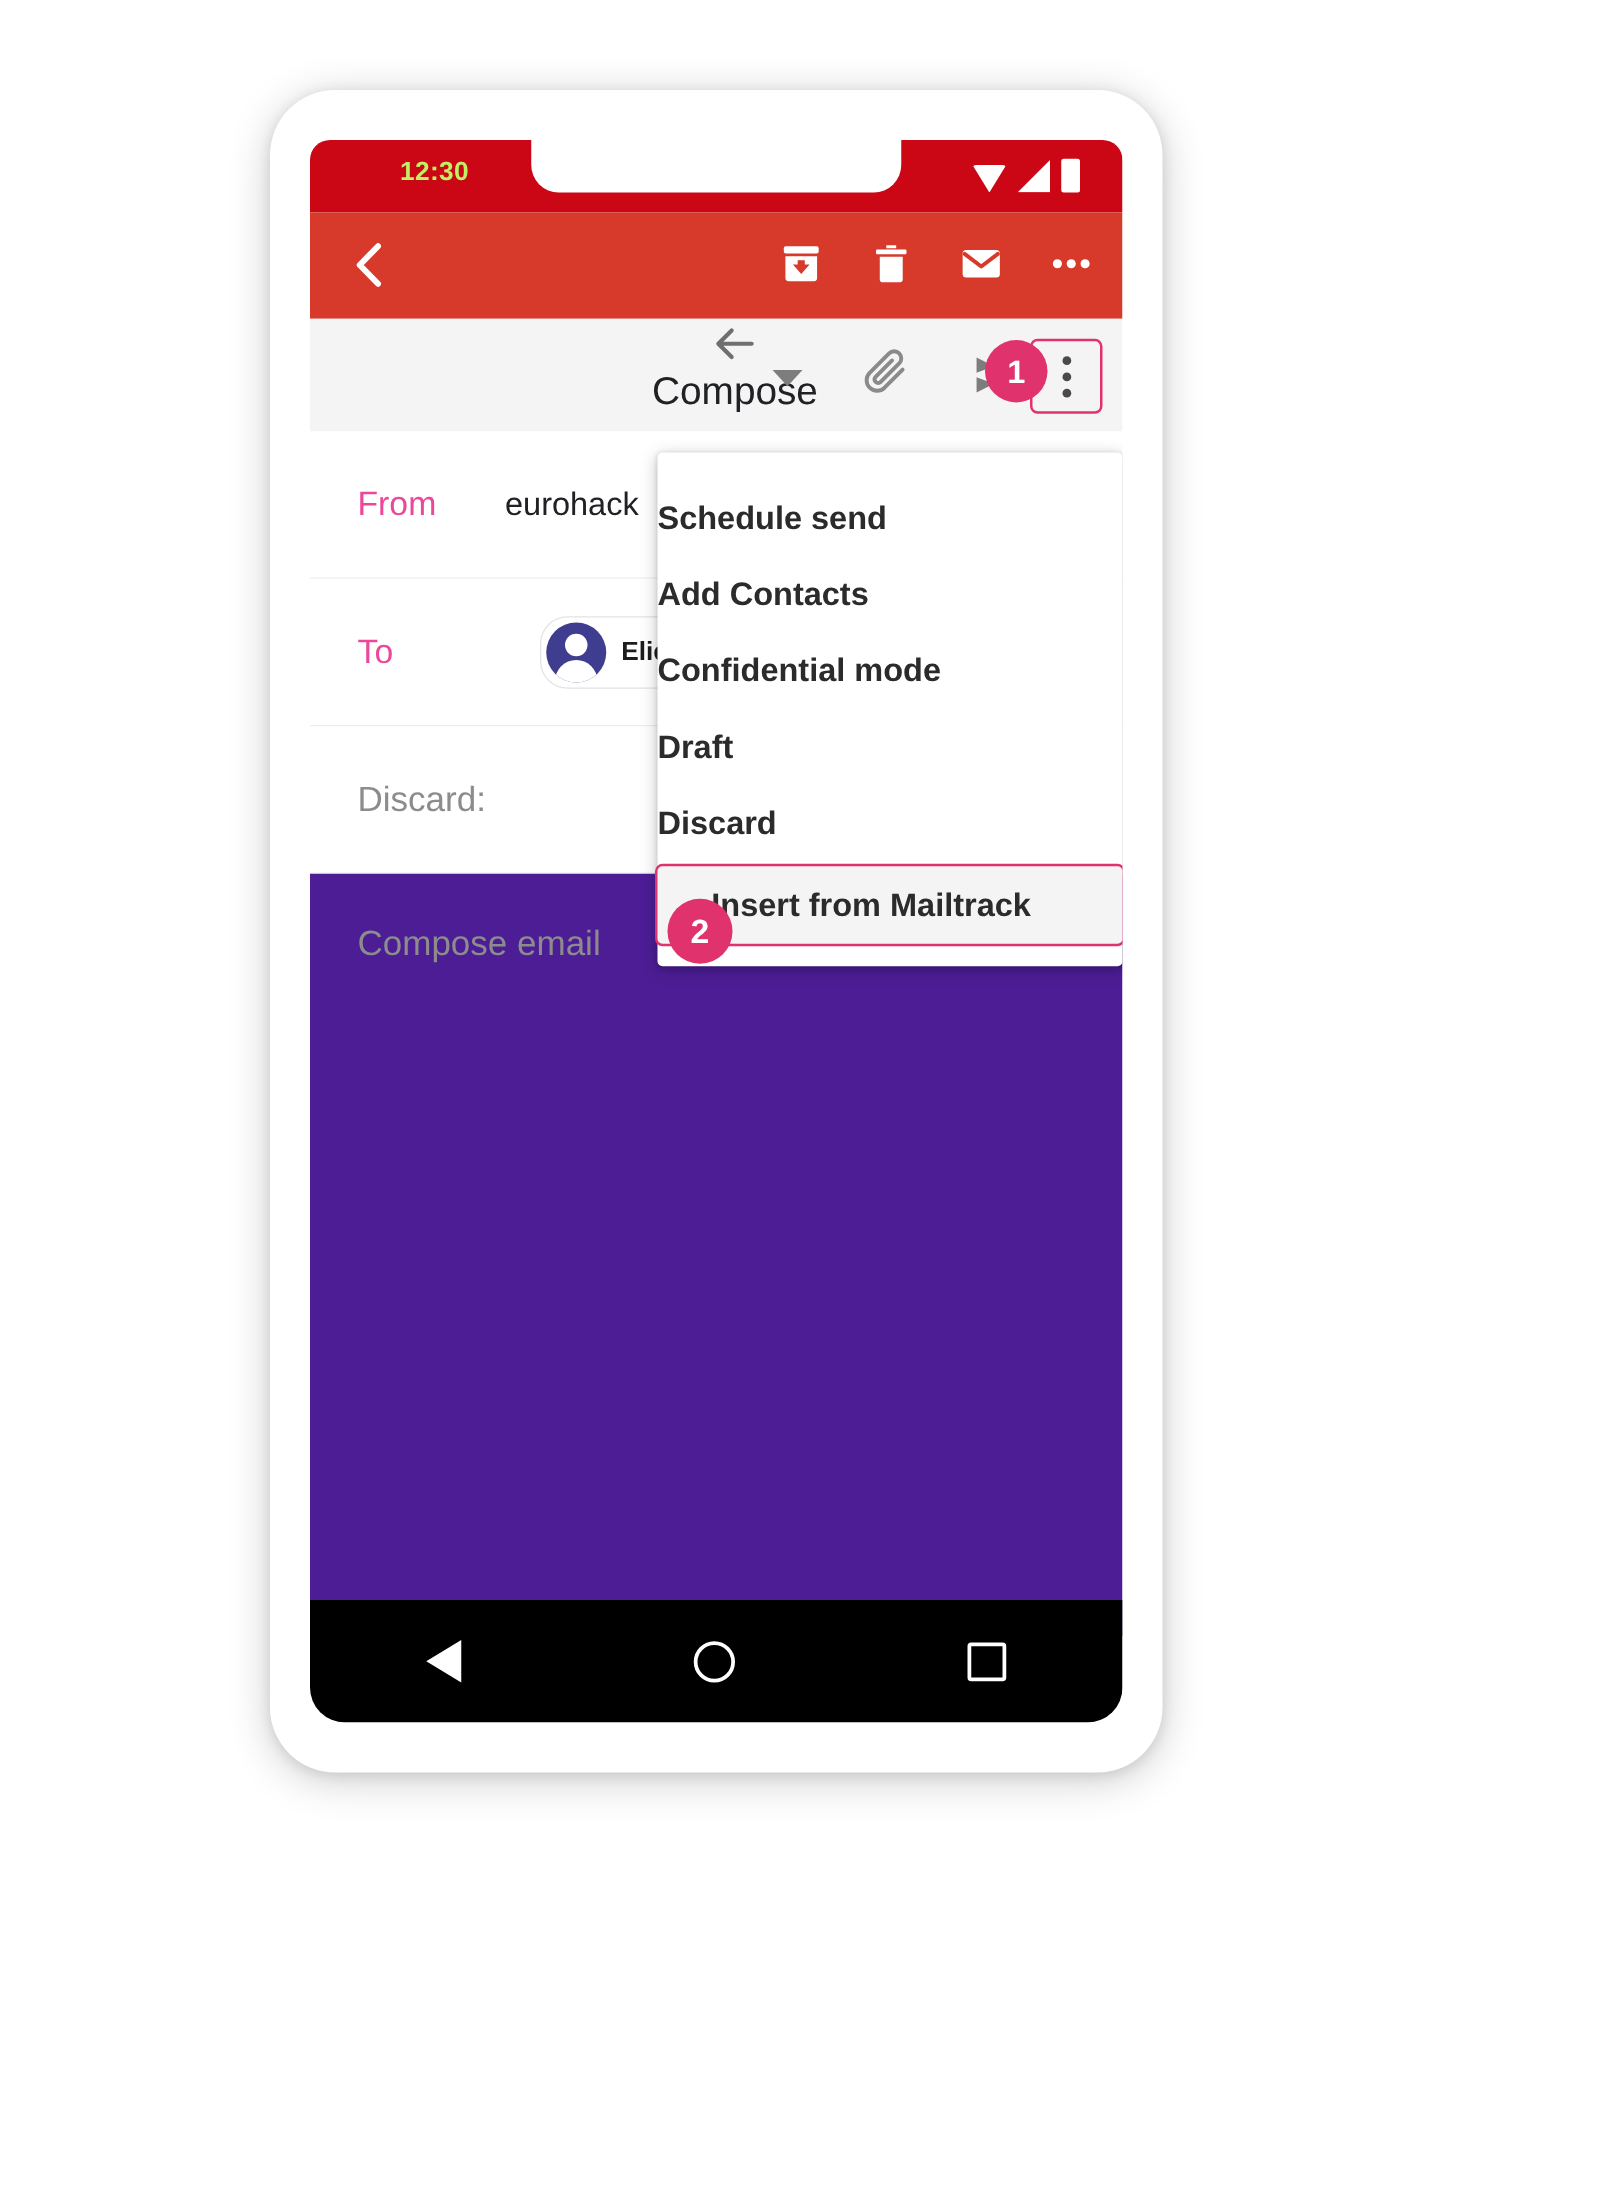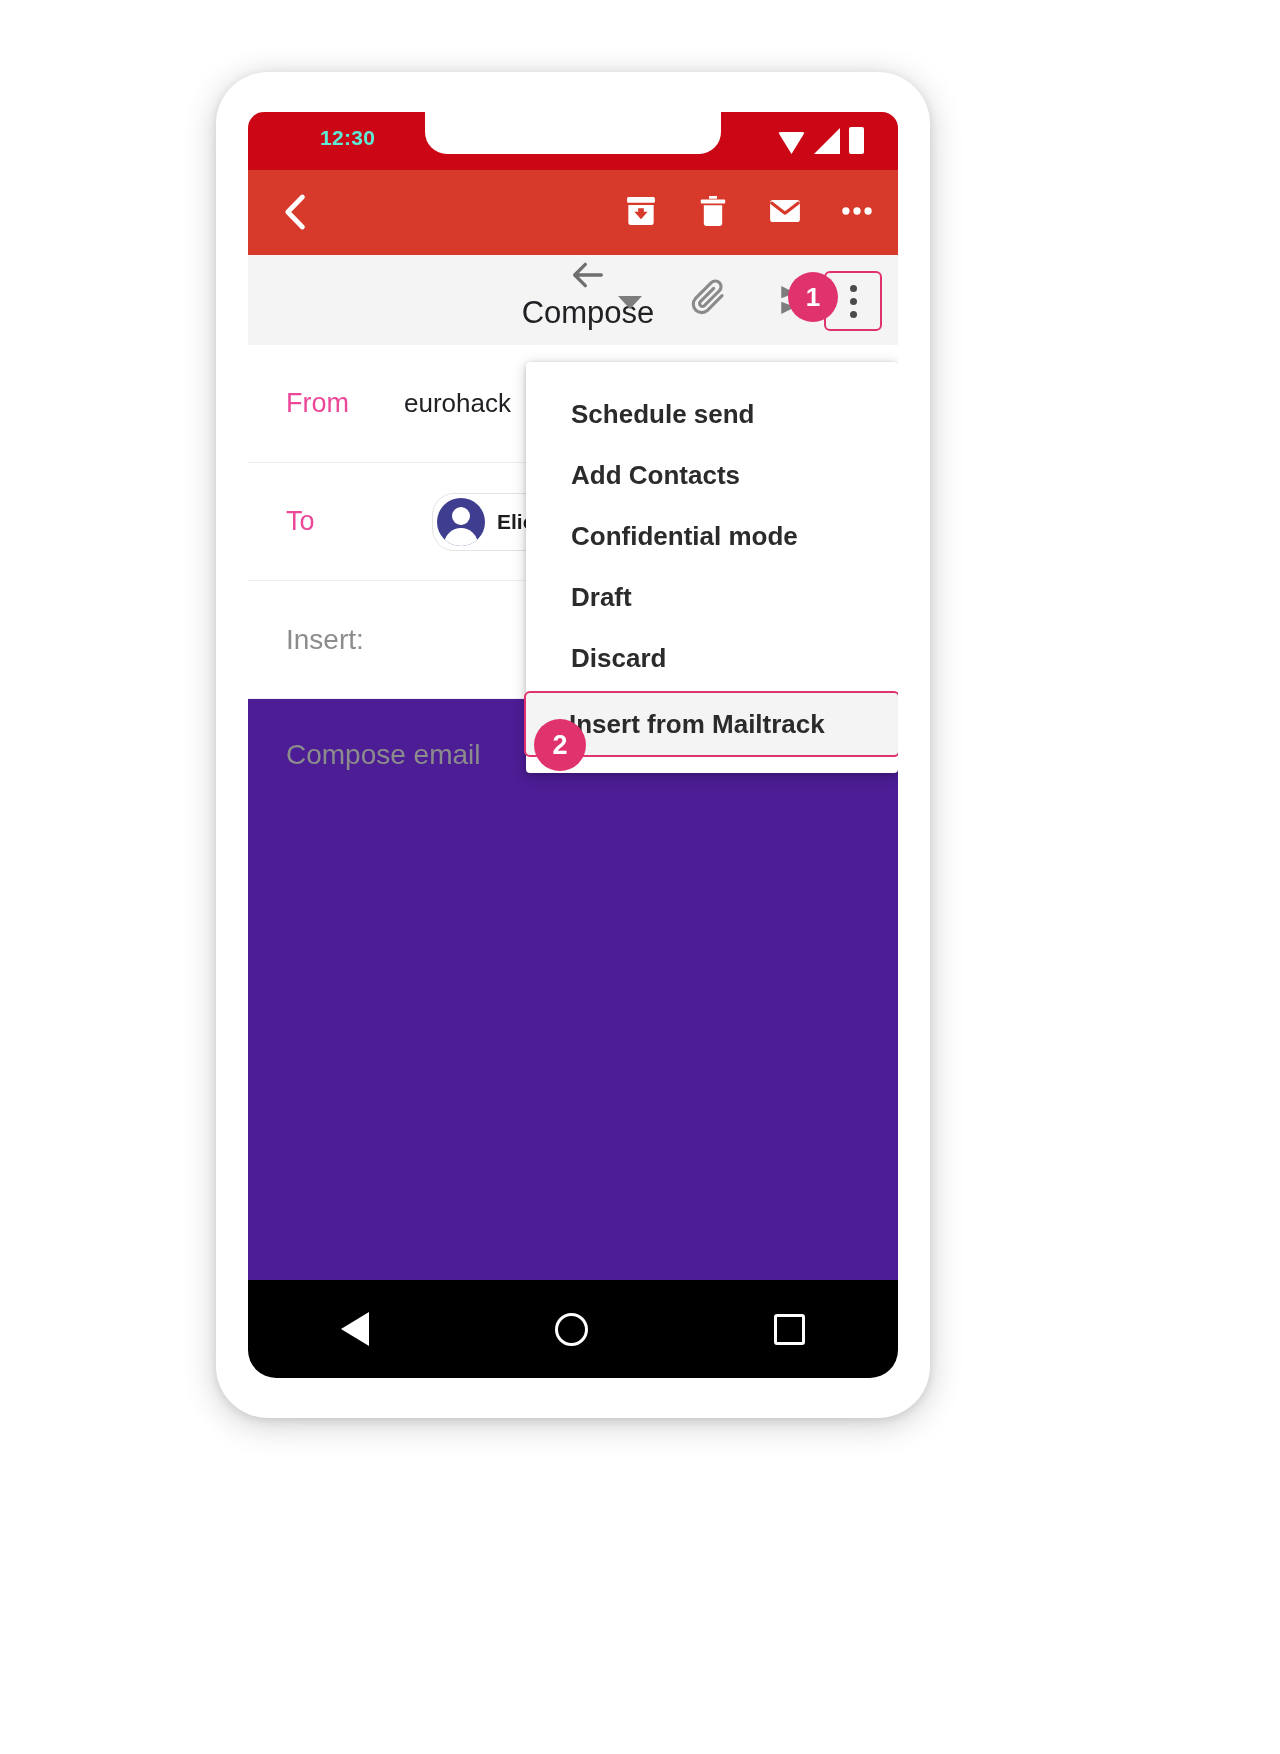--- a/index.html
+++ b/index.html
@@ -29,21 +29,21 @@
   }
 
   
   #status-bar {
     position: relative;
     height: 58px;
     background: #cc0715;
   }
   #status-time {
     position: absolute; left: 72px; top: 14px;
-    color: #5eead4; font-size: 21px; font-weight: bold;
+    color: #bef264; font-size: 21px; font-weight: bold;
     letter-spacing: .3px;
   }
   #notch {
     position: absolute;
     left: 50%; transform: translateX(-50%);
     top: 0;
     width: 296px; height: 42px;
     background: #ffffff;
     border-radius: 0 0 22px 22px;
   }
@@ -188,21 +188,20 @@
     width: 372px;
     background: #ffffff;
     border-radius: 4px;
     box-shadow: 0 3px 14px rgba(0,0,0,0.22), 0 1px 4px rgba(0,0,0,0.14);
     padding: 22px 0 14px 0;
     z-index: 30;
   }
   .menu-item {
     height: 61px;
     display: flex; align-items: center;
-    padding-left: 45px;
     font-size: 26px; color: #2b2b2b; font-weight: bold;
     white-space: nowrap;
   }
   .menu-item.highlighted {
     background: #f4f4f4;
     border: 2.5px solid #e0336e;
     border-radius: 6px;
     margin: 2px -2px;
     height: 66px;
     padding-left: 43px;
@@ -308,21 +307,21 @@
 
       <div id="row-to" class="field-row">
         <div class="field-label">To</div>
         <div id="to-chip">
           <div id="to-avatar"></div>
           <span id="to-chip-name">Eliezer</span>
         </div>
       </div>
 
       <div id="row-subject" class="field-row">
-        <div id="subject-placeholder">Insert:</div>
+        <div id="subject-placeholder">Discard:</div>
       </div>
 
       <div id="body-area">
         <div id="body-placeholder">Compose email</div>
       </div>
     </div>
 
     <div id="overflow-menu">
       <div class="menu-item">
         <span>Schedule send</span>

